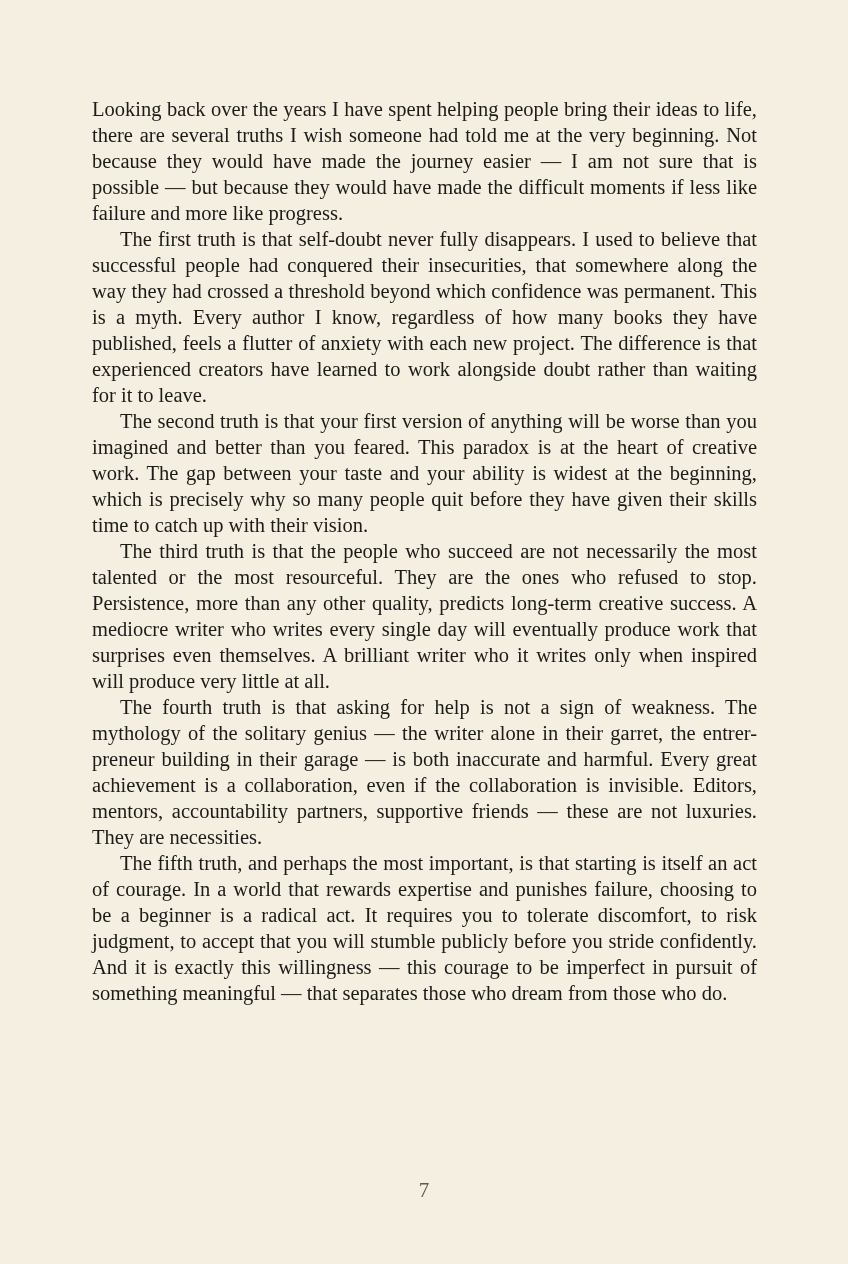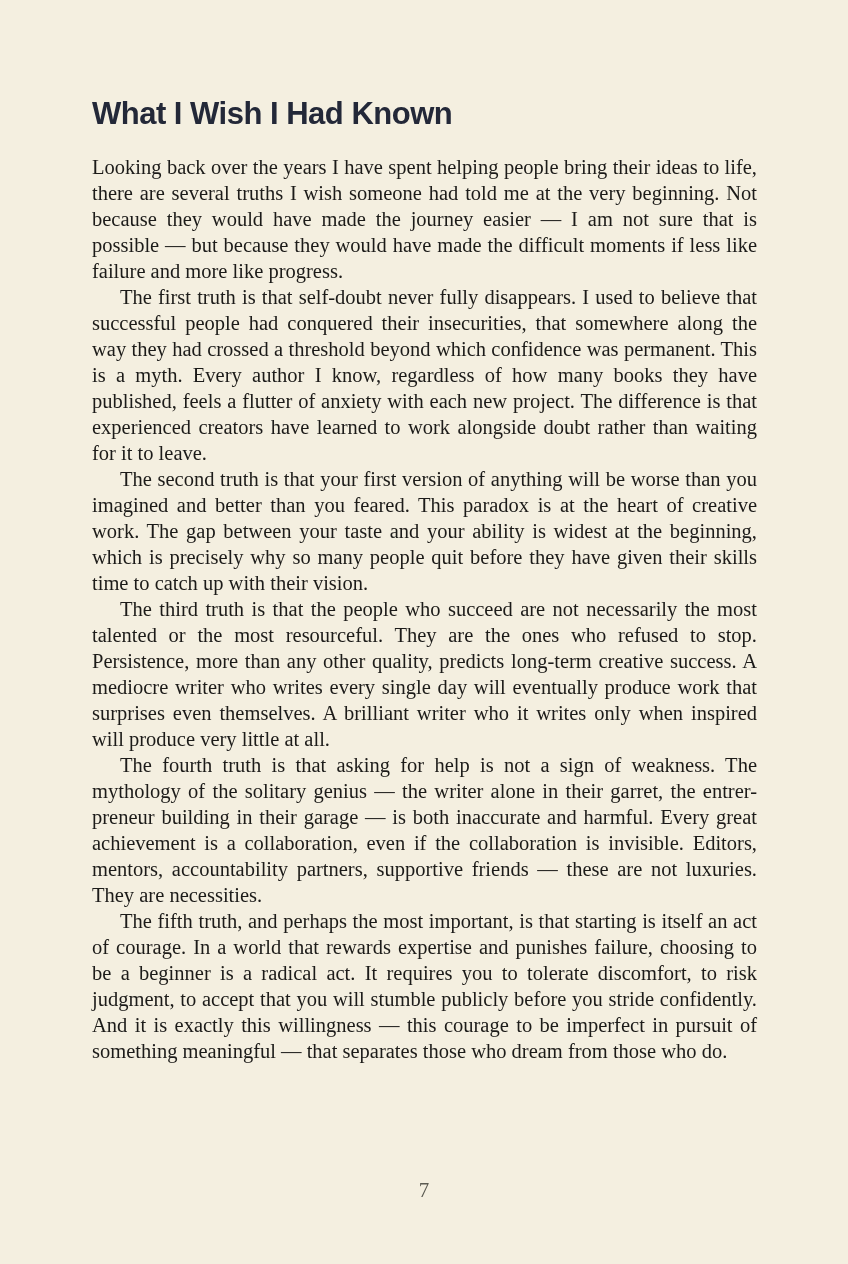--- a/index.html
+++ b/index.html
@@ -55,21 +55,20 @@
     text-align: center;
     font-family: "Liberation Serif", serif;
     font-size: 21px;
     color: var(--page-number);
   }
 </style>
 </head>
 <body>
 
 <div class="page">
-  <h1 class="chapter-title">What I Wish I Had Known</h1>
 
   <div class="body-text">
 
       <p>Looking back over the years I have spent helping people bring their ideas to life, there are several truths I wish someone had told me at the very beginning. Not because they would have made the journey easier — I am not sure that is possible — but because they would have made the difficult moments if less like failure and more like progress.</p>
 
       <p>The first truth is that self-doubt never fully disappears. I used to believe that successful people had conquered their insecurities, that somewhere along the way they had crossed a threshold beyond which confidence was permanent. This is a myth. Every author I know, regardless of how many books they have published, feels a flutter of anxiety with each new project. The difference is that experienced creators have learned to work alongside doubt rather than waiting for it to leave.</p>
 
       <p>The second truth is that your first version of anything will be worse than you imagined and better than you feared. This paradox is at the heart of creative work. The gap between your taste and your ability is widest at the beginning, which is precisely why so many people quit before they have given their skills time to catch up with their vision.</p>
 
       <p>The third truth is that the people who succeed are not necessarily the most talented or the most resourceful. They are the ones who refused to stop. Persistence, more than any other quality, predicts long-term creative success. A mediocre writer who writes every single day will eventually produce work that surprises even themselves. A brilliant writer who it writes only when inspired will produce very little at all.</p>

